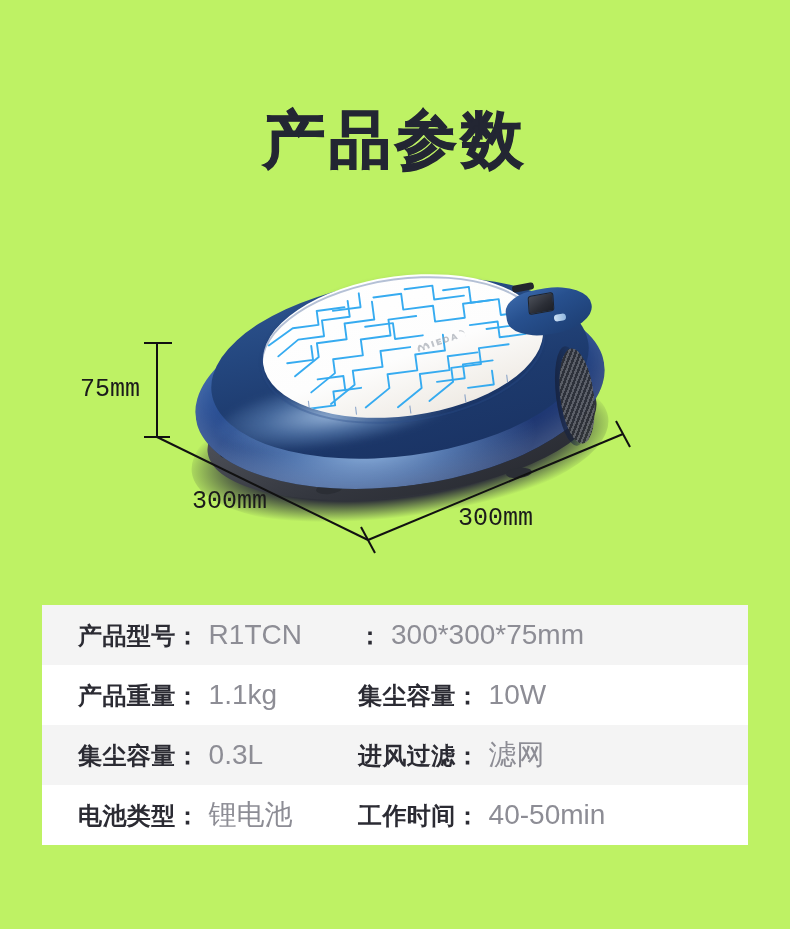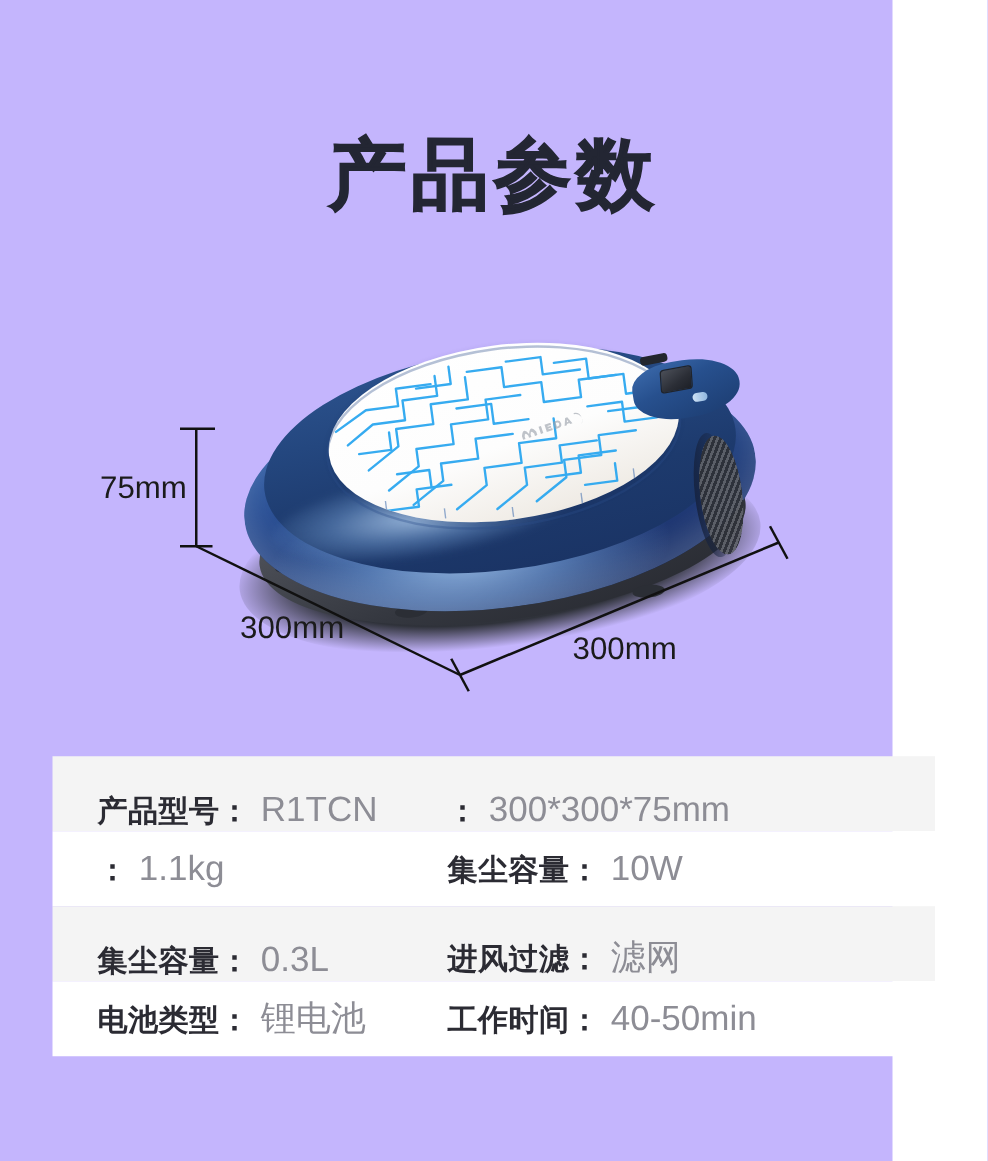--- a/index.html
+++ b/index.html
@@ -3,21 +3,21 @@
 <meta charset="utf-8">
 <title>产品参数</title>
 <style>
   html,body{margin:0;padding:0;}
   body{
     width:790px;height:929px;
     background:#ffffff;
     font-family:"Liberation Sans","DejaVu Sans",sans-serif;
     overflow:hidden;position:relative;
   }
-  #page{position:relative;width:714px;height:929px;background:#c4b5fd;}
+  #page{position:relative;width:790px;height:929px;background:#bef264;}
 
   
   .page-title{
     position:absolute;left:0;top:104px;width:790px;
     text-align:center;
     font-size:62px;line-height:72px;
     font-weight:bold;
     color:#232633;
     letter-spacing:4px;
     font-family:"DejaVu Sans","Liberation Sans",sans-serif;
@@ -132,35 +132,35 @@
   .brand-mark{
     position:absolute;left:150px;top:56px;width:60px;height:22px;
     transform:rotate(-7deg);
     opacity:.62;
   }
 
   
   .dims{position:absolute;left:0;top:0;width:790px;height:929px;pointer-events:none;}
   .dim-label{
     position:absolute;
-    font-family:Liberation Sans, sans-serif;
+    font-family:Liberation Mono, monospace;
     font-size:25px;line-height:28px;color:#1b1b1b;white-space:nowrap;
   }
   .dim-75{left:80px;top:376px;}
   .dim-300-left{left:192px;top:488px;}
   .dim-300-right{left:458px;top:505px;}
 
   
   .spec-table{position:absolute;left:42px;top:605px;width:706px;}
   .spec-row{
     display:flex;align-items:center;
     height:60px;
     background:#ffffff;
   }
-  .spec-row.striped{background:#f4f4f4;align-items:flex-end;}
+  .spec-row.striped{background:#f4f4f4;}
   .spec-cell{
     display:flex;align-items:baseline;
     box-sizing:border-box;
   }
   .spec-cell.left{width:316px;padding-left:36px;}
   .spec-cell.right{width:390px;padding-left:0px;}
   .spec-label{
     font-size:24px;font-weight:bold;color:#2b2b33;
     font-family:"DejaVu Sans","Liberation Sans",sans-serif;
     letter-spacing:.4px;white-space:nowrap;
@@ -280,20 +280,21 @@
         <span class="spec-value">R1TCN</span>
       </div>
       <div class="spec-cell right">
         <span class="spec-colon">：</span>
         <span class="spec-value">300*300*75mm</span>
       </div>
     </div>
 
     <div class="spec-row">
       <div class="spec-cell left">
+        <span class="spec-label">产品重量</span>
         <span class="spec-colon">：</span>
         <span class="spec-value">1.1kg</span>
       </div>
       <div class="spec-cell right">
         <span class="spec-label">集尘容量</span>
         <span class="spec-colon">：</span>
         <span class="spec-value">10W</span>
       </div>
     </div>
 

